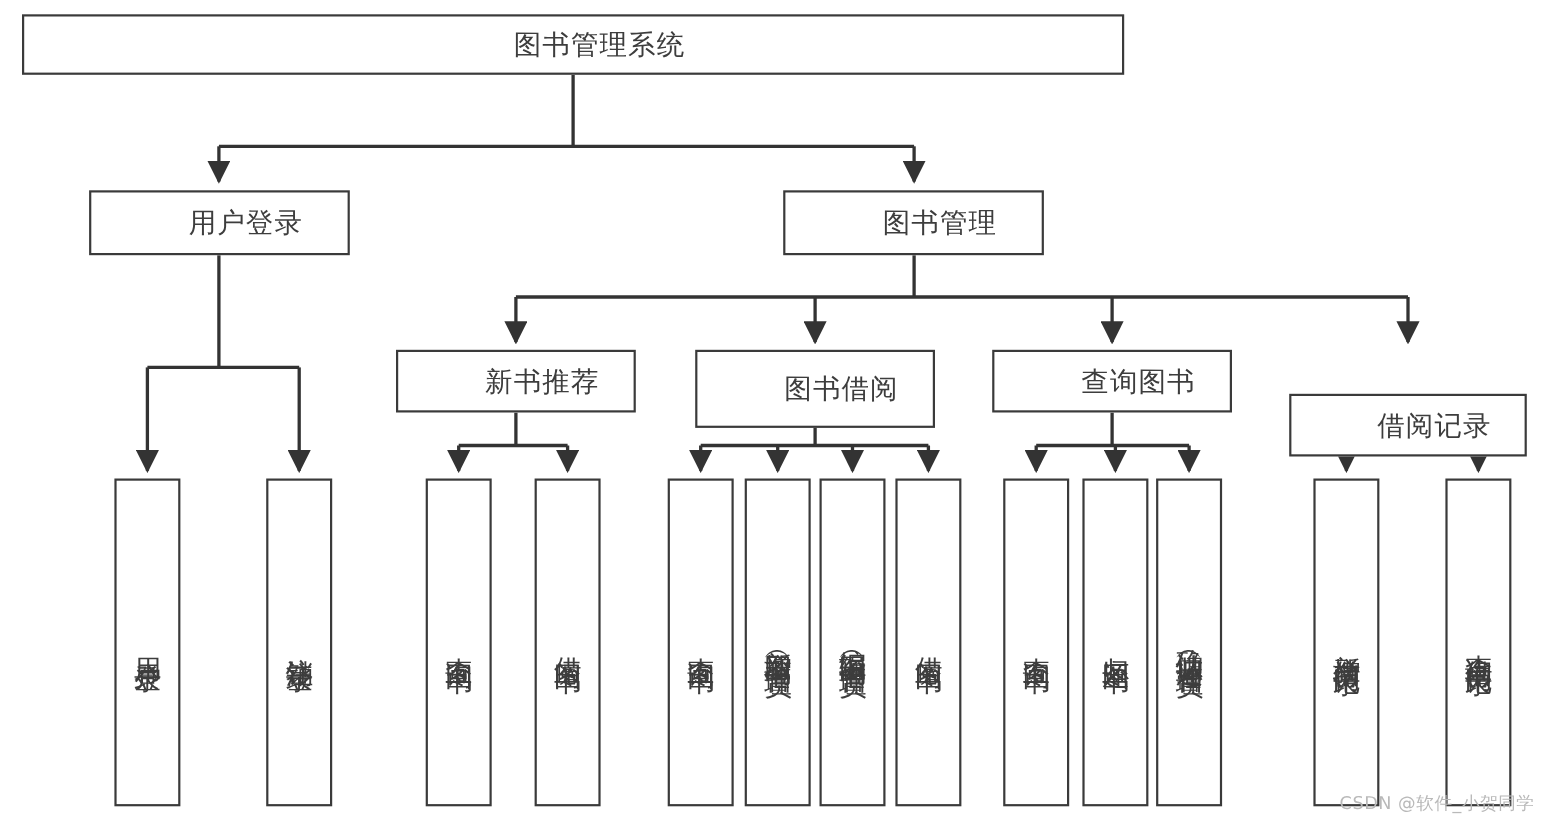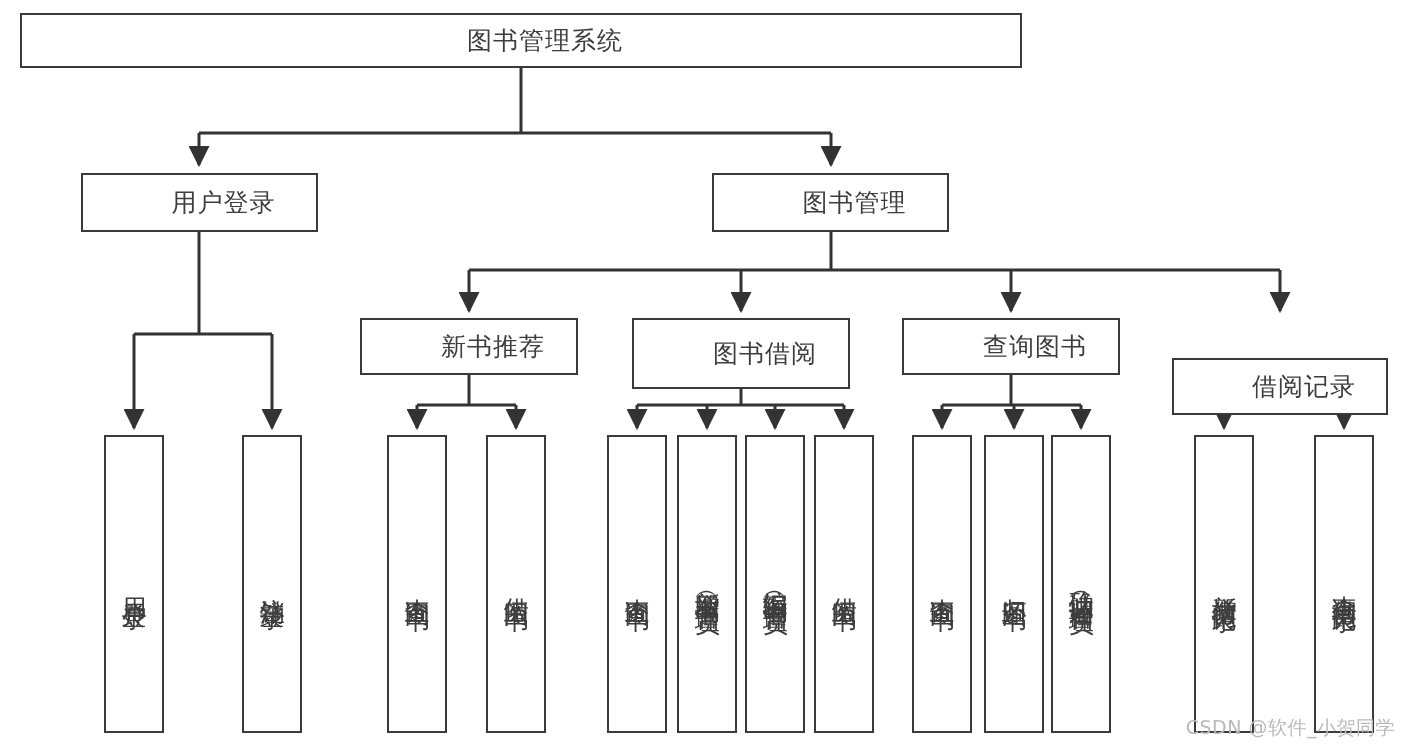--- a/index.html
+++ b/index.html
@@ -56,21 +56,21 @@
   }
   .node.vert .vtext {
     writing-mode: vertical-rl;
     text-orientation: upright;
     display: block;
   }
   .watermark {
     position: absolute;
     right: 10px;
     bottom: 6px;
-    font-size: 19px;
+    font-size: 16px;
     color: #b9b9b9;
     letter-spacing: 0.5px;
     font-family: "DejaVu Sans", "Liberation Sans", sans-serif;
     white-space: nowrap;
   }
 </style>
 </head>
 <body>
 
 <div id="diagram-root">

